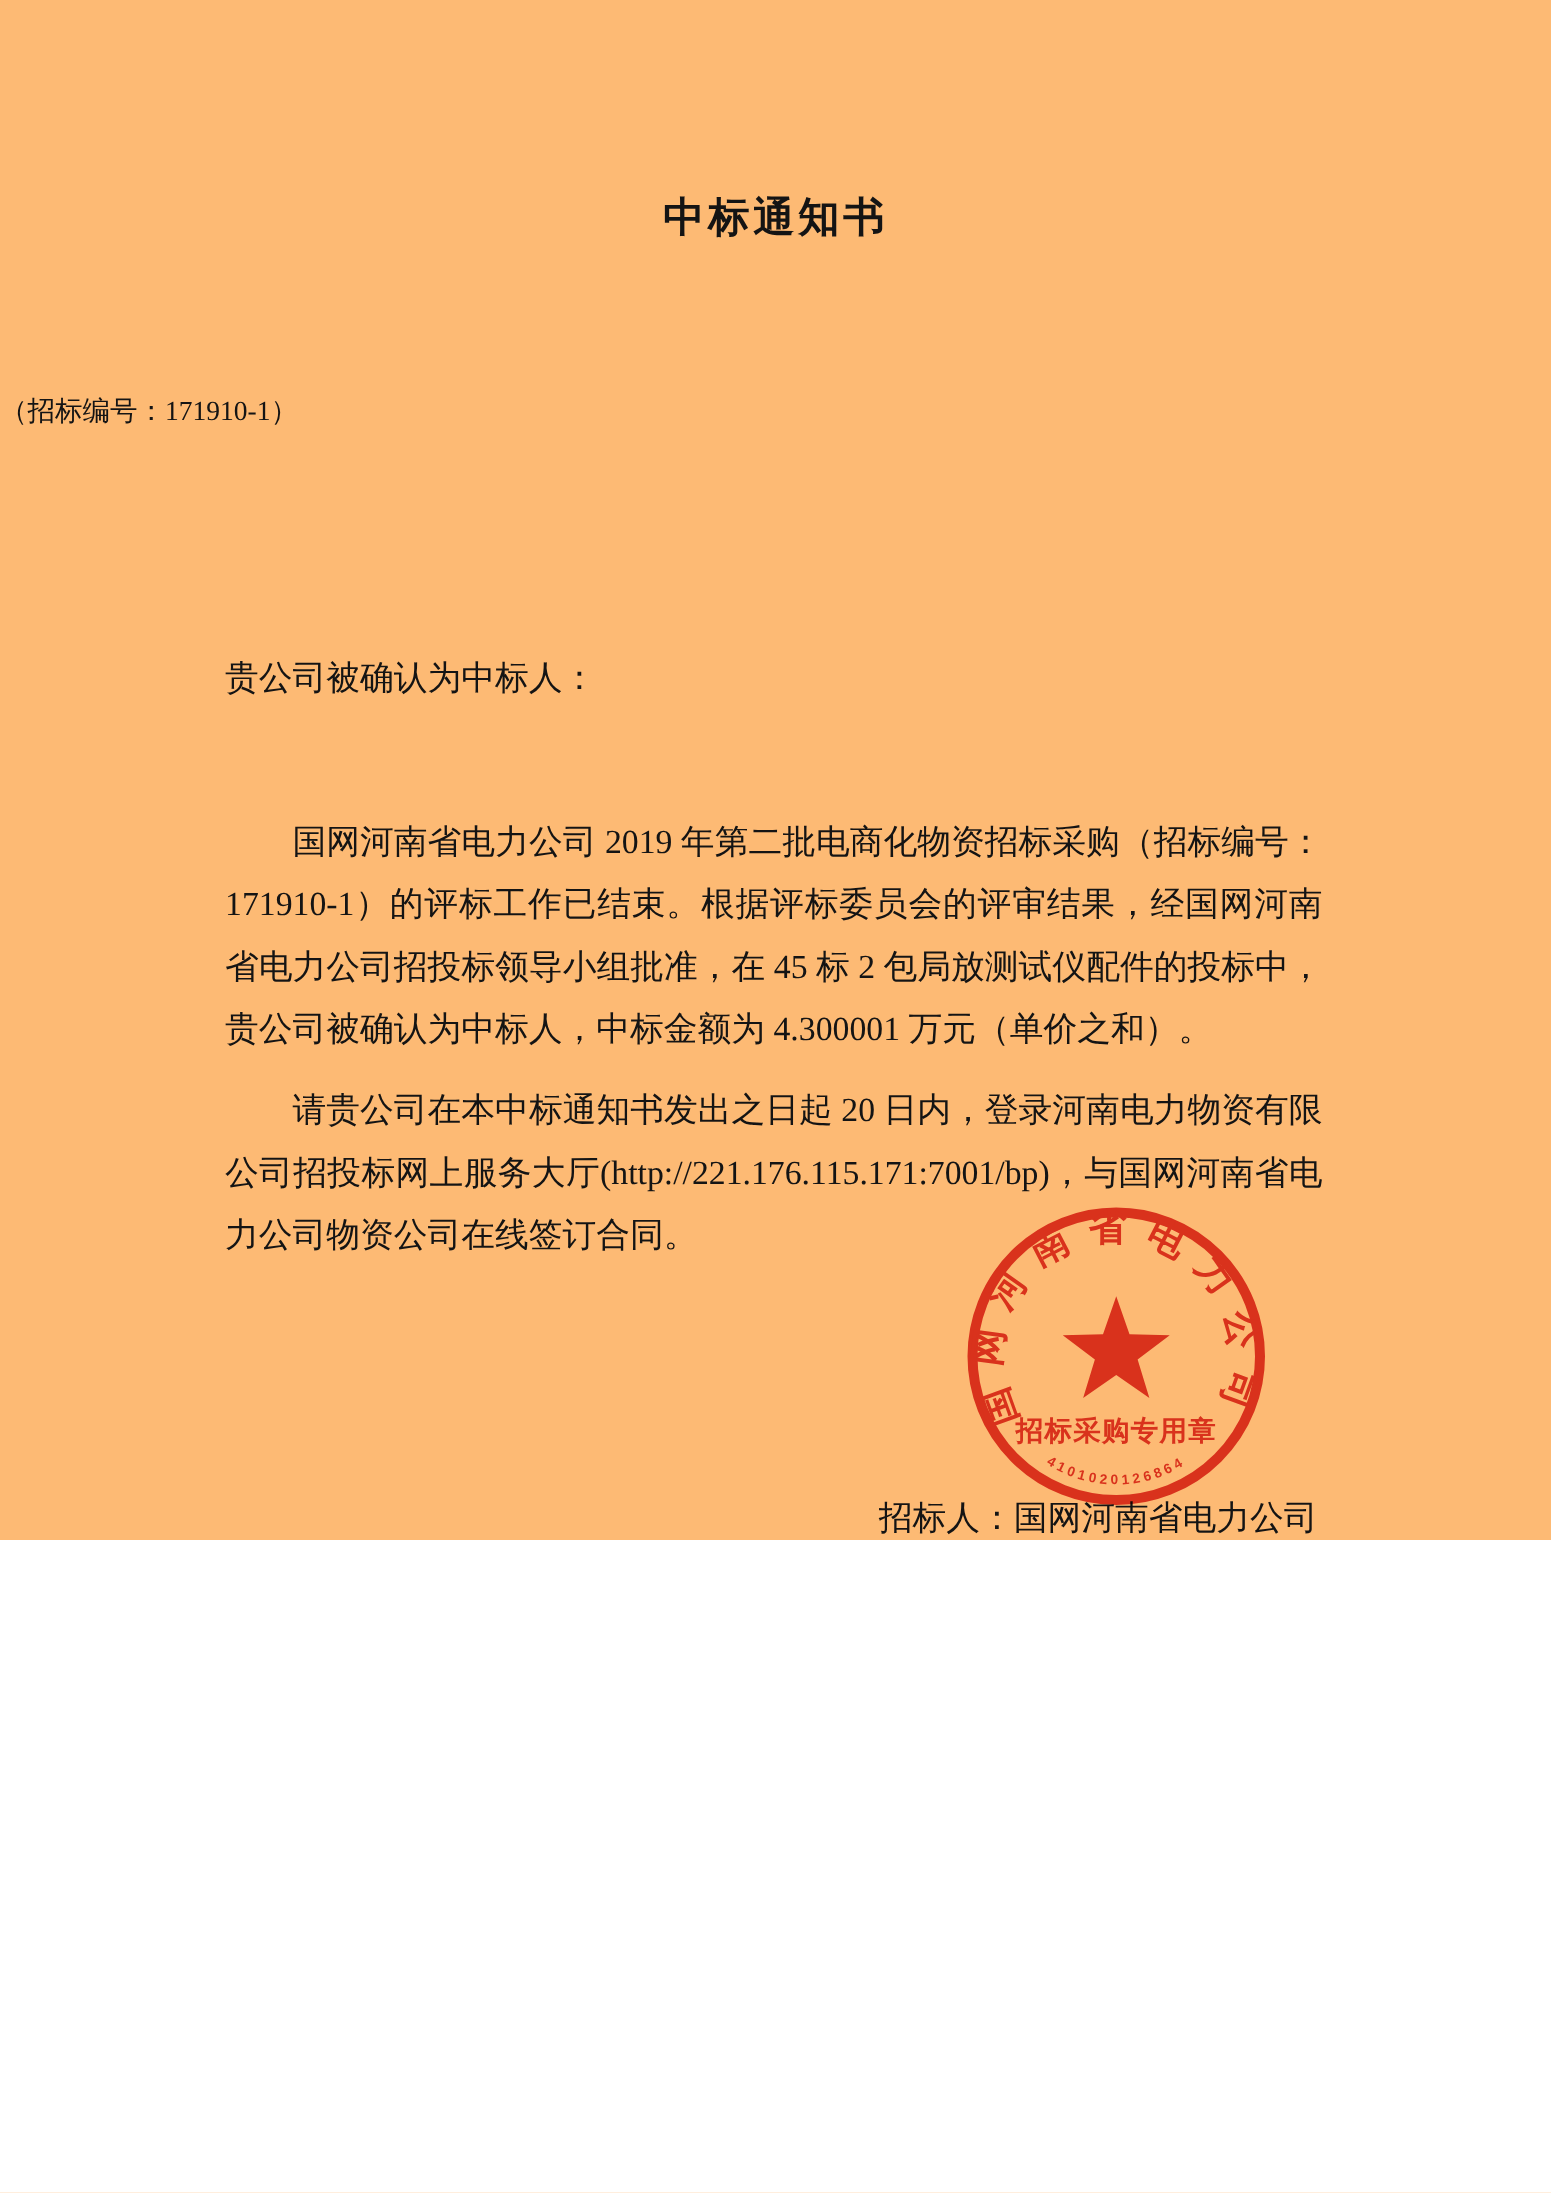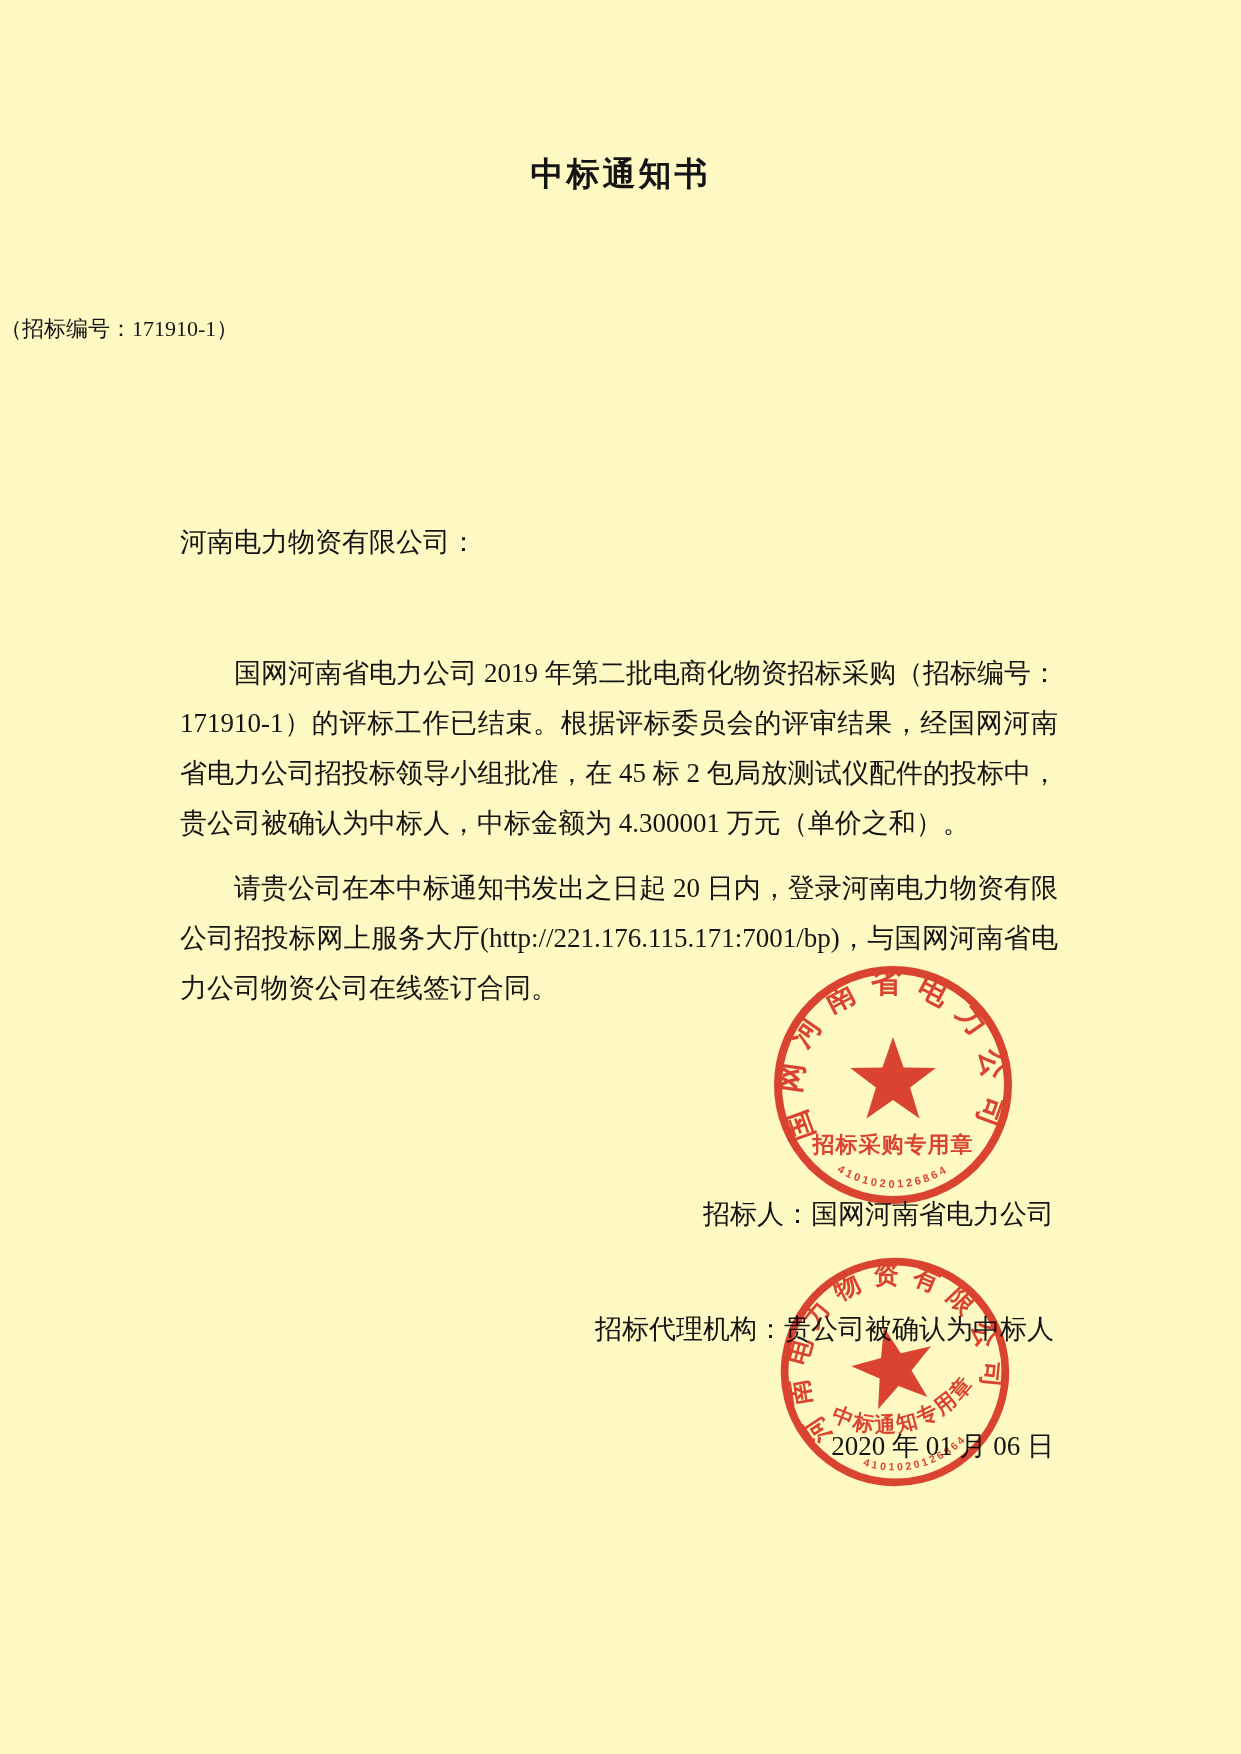--- a/index.html
+++ b/index.html
@@ -1,21 +1,21 @@
 <!DOCTYPE html>
 <html><head>
   <meta charset="utf-8">
   <style>
     * { margin: 0; padding: 0; box-sizing: border-box; }
     html, body { background: #ffffff; }
     .page {
       position: relative;
       width: 1241px;
-      height: 1754px;
-      background: #fef9c3;
+      height: 1232px;
+      background: #fdba74;
       font-family: "Liberation Serif", "DejaVu Serif", serif;
       color: #141414;
       overflow: hidden;
     }
     .doc-title {
       position: absolute;
       top: 152px; left: 0; width: 100%;
       text-align: center;
       font-family: "Liberation Sans", "DejaVu Sans", sans-serif;
       font-weight: bold;
@@ -70,21 +70,21 @@
   </style>
 </head>
 <body>
 
 <div class="page">
 
   <div class="doc-title">中标通知书</div>
 
   <div class="bid-line">（招标编号：171910-1）</div>
 
-  <div class="addressee">河南电力物资有限公司：</div>
+  <div class="addressee">贵公司被确认为中标人：</div>
 
   <p class="body-block p1">国网河南省电力公司 2019 年第二批电商化物资招标采购（招标编号：171910-1）的评标工作已结束。根据评标委员会的评审结果，经国网河南省电力公司招投标领导小组批准，在 45 标 2 包局放测试仪配件的投标中，贵公司被确认为中标人，中标金额为 4.300001 万元（单价之和）。</p>
 
   <p class="body-block p2">请贵公司在本中标通知书发出之日起 20 日内，登录河南电力物资有限公司招投标网上服务大厅(http://221.176.115.171:7001/bp)，与国网河南省电力公司物资公司在线签订合同。</p>
 
 
   <div class="sign-line bidder-line">招标人：国网河南省电力公司</div>
 
   <div class="sign-line agency-line">招标代理机构：贵公司被确认为中标人</div>
 

